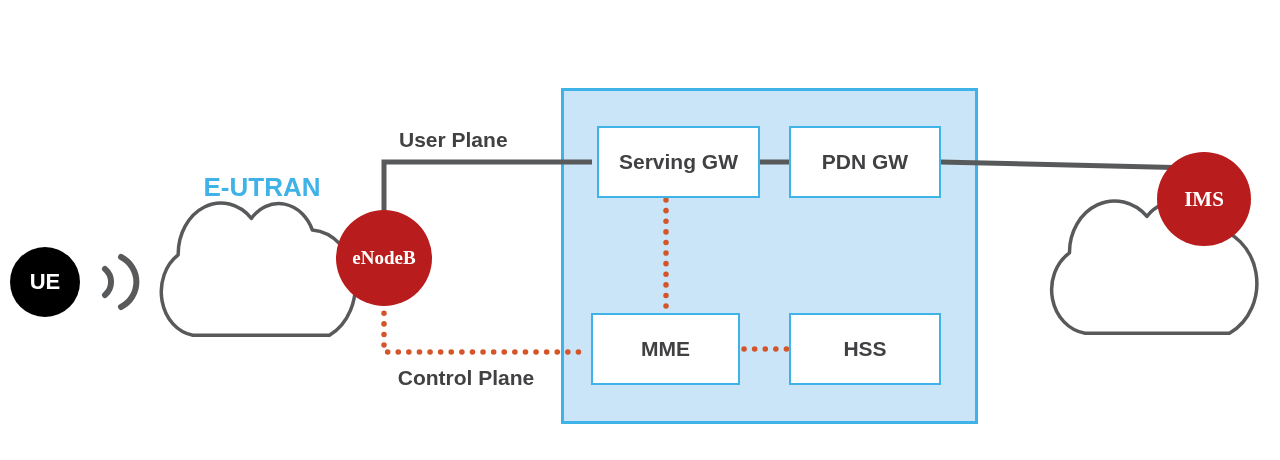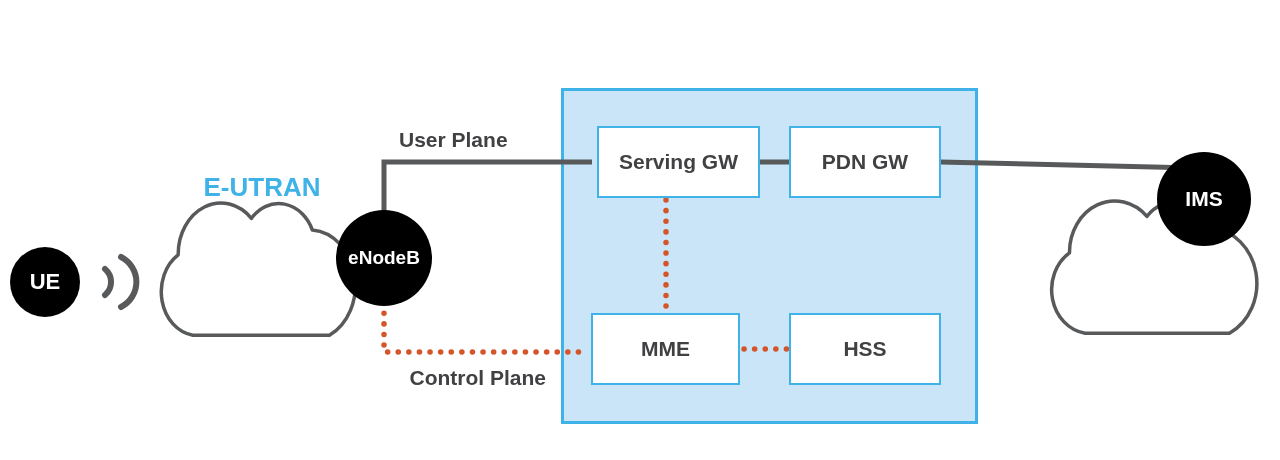--- a/index.html
+++ b/index.html
@@ -76,21 +76,21 @@
   .circle {
     position: absolute;
     border-radius: 50%;
     display: flex;
     align-items: center;
     justify-content: center;
     font-weight: bold;
     color: #ffffff;
     z-index: 3;
   }
-  .circle.green { background: #000000; }
+  .circle.green { background: #b91c1c; font-family: Liberation Serif, serif; }
   .circle.gray  { background: #000000; }
   .txt {
     position: absolute;
     font-weight: bold;
     color: #414042;
     z-index: 3;
     text-align: center;
   }
   .blue-label { color: #3fb3e8; }
 </style>
@@ -121,21 +121,21 @@
     <path class="cloud" d="M 45,120 a 30,30 0 0 1 -12,-55 a 35,35 0 0 1 60,-25 a 30,30 0 0 1 50,8 a 38,38 0 0 1 14,72 z" transform="translate(155,195) scale(1.22,1.46) translate(-14,-24)"></path>
 
     <path class="cloud" d="M 45,120 a 30,30 0 0 1 -12,-55 a 35,35 0 0 1 60,-25 a 30,30 0 0 1 50,8 a 38,38 0 0 1 14,72 z" transform="translate(1045,193) scale(1.29,1.46) translate(-14,-24)"></path>
   </svg>
 
 
   <div class="txt blue-label" style="left:187px; top:147px; width:150px; font-size:26px;margin-top:25px;">E-UTRAN</div>
 
   <div class="txt" style="left:399px; top:128px; width:130px; font-size:21px; text-align:left;">User Plane</div>
 
-  <div class="txt" style="left:386px; top:366px; width:160px; font-size:21px; text-align:right;">Control Plane</div>
+  <div class="txt" style="left:386px; top:366px; width:160px; font-size:21px; text-align:center;">Control Plane</div>
 
 
 
   <div class="gw-box" style="left:597px; top:126px; width:163px;">
     <span>Serving GW</span>
   </div>
 
   <div class="gw-box" style="left:789px; top:126px; width:152px;">
     <span>PDN GW</span>
   </div>

